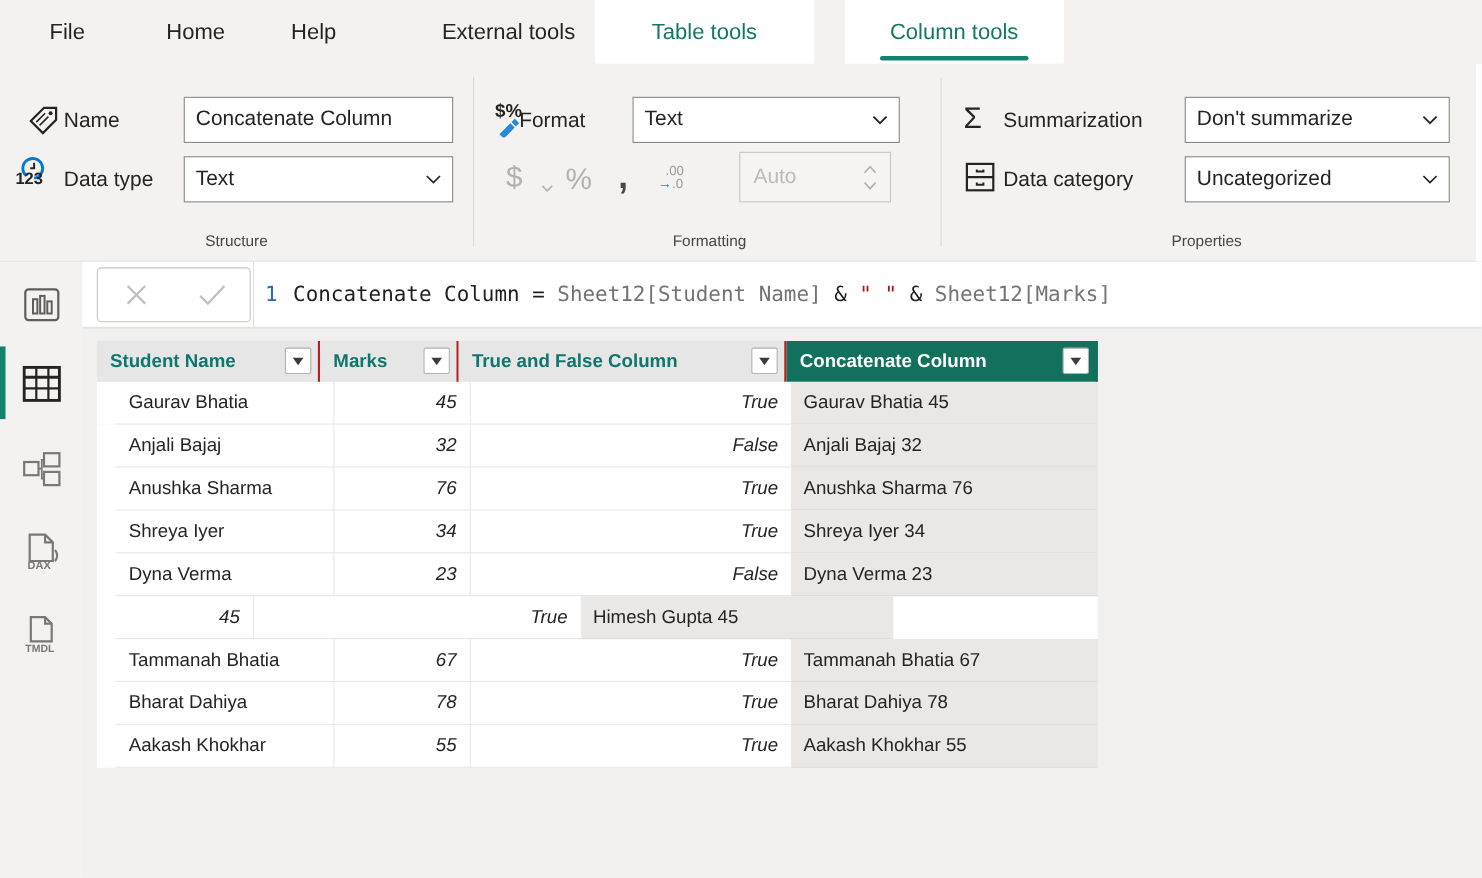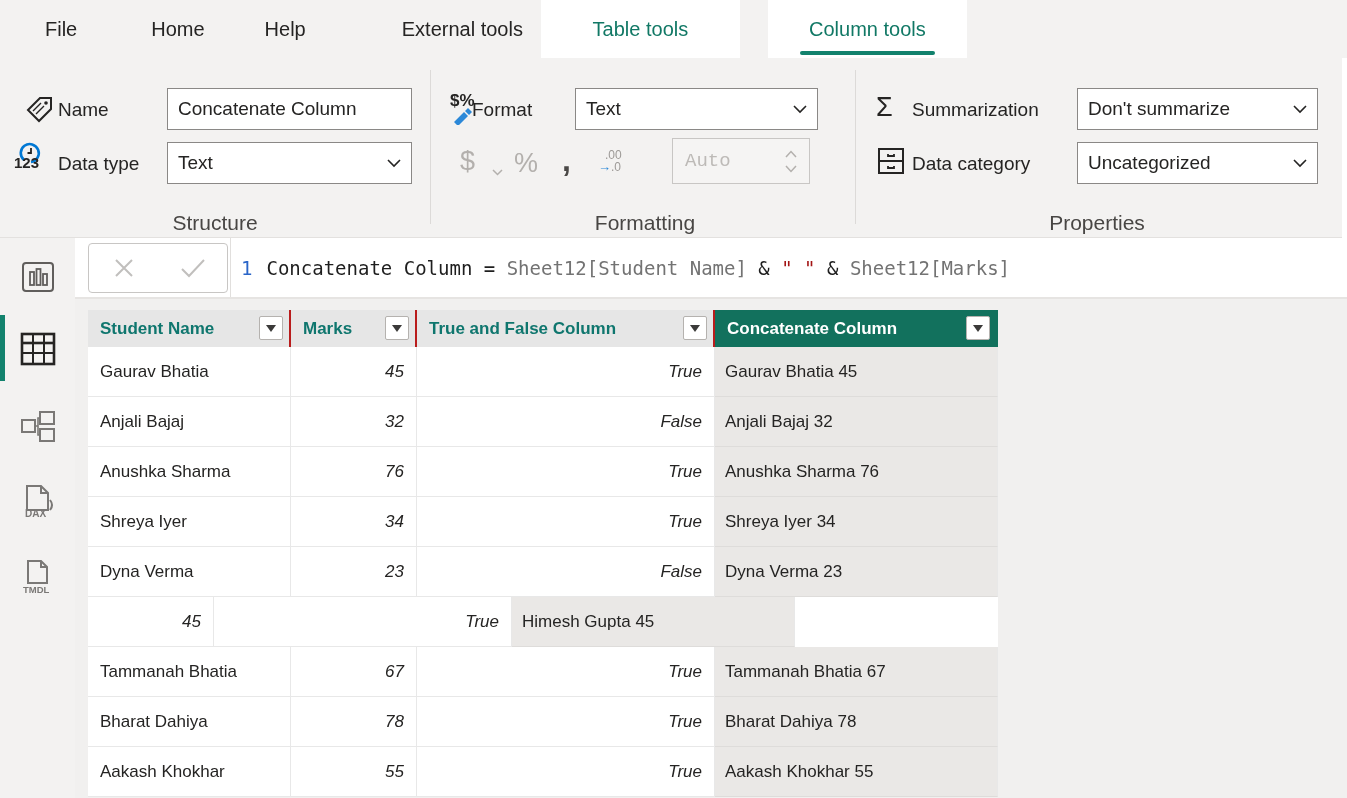--- a/index.html
+++ b/index.html
@@ -17,33 +17,33 @@
   .ctx-tab { margin-left:18px; background:#ffffff; color:#117865; font-size:20px;
     display:flex; align-items:center; justify-content:center; width:199px; position:relative; }
   .ctx-tab.second { margin-left:28px; }
   .ctx-tab.active::after { content:""; position:absolute; left:32px; right:32px; bottom:3px;
     height:4px; background:#12826d; border-radius:2px; }
 
   
   .ribbon { position:absolute; left:0; top:58px; width:1347px; height:180px;
     background:#f3f2f1; border-bottom:1px solid #e3e1df; }
   .ribbon .vdiv { position:absolute; top:12px; height:154px; width:1px; background:#dcdad8; }
-  .grp-label { position:absolute; top:153px; font-size:21px; color:#484644; text-align:center; }
+  .grp-label { position:absolute; top:153px; font-size:14px; color:#484644; text-align:center; }
   .rib-label { position:absolute; font-size:19px; color:#252423; }
   .rib-input, .rib-select { position:absolute; height:42px; background:#ffffff;
     border:1px solid #8a8886; font-size:19px; color:#252423;
     font-family:"Liberation Sans", sans-serif; padding:0 10px; }
   .rib-select { display:flex; align-items:center; justify-content:space-between; cursor:default; }
   .chev svg { display:block; }
   .fmt-btn { position:absolute; color:#b3b0ad; text-align:center; cursor:default; }
   .fmt-comma { color:#4a4846; font-weight:bold; }
   .dec-icon { font-size:12px; line-height:11px; color:#9d9a97; text-align:left; }
   .dec-icon .arrow { color:#2b88d8; font-size:13px; }
   .spinner { position:absolute; width:138px; height:46px; border:1px solid #c8c6c4;
-    background:#f5f4f3; display:flex; align-items:center;font-family:Liberation Mono, monospace; }
+    background:#f5f4f3; display:flex; align-items:center; }
   .spinner .spn-text { flex:1; padding-left:12px; font-size:19px; color:#bdbab7; }
   .spinner .spn-btns { width:30px; display:flex; flex-direction:column; align-items:center; gap:7px; padding-right:6px; }
 
   
   .workspace { position:absolute; left:0; top:238px; width:1347px; height:560px; }
   .sidebar { position:absolute; left:0; top:0; width:95px; height:560px;
     background:#f3f2f1; border-right:1px solid #e1dfdd; }
   .side-icon { position:absolute; left:19px; width:38px; height:38px;
     display:flex; align-items:center; justify-content:center; cursor:default; }
   .active-bar { position:absolute; left:0; top:77px; width:5px; height:66px; background:#12826d; }
@@ -66,21 +66,21 @@
   
   .grid { position:absolute; left:13px; top:11px; width:910px; }
   .hdr-row { display:flex; height:37px; }
   .hdr-cell { position:relative; background:#e6e6e6; border-right:2px solid #b91c1c;
     display:flex; align-items:center; font-size:17px; font-weight:bold; color:#0f766e;
     padding-left:12px; cursor:default; }
   .hdr-cell.selected { background:#12715d; color:#ffffff; border-right:2px solid #12715d; }
   .flt-btn { position:absolute; right:6px; top:6px; width:24px; height:24px;
     background:#ffffff; border:1px solid #b5b2af; border-radius:2px;
     display:flex; align-items:center; justify-content:center; cursor:default; }
-  .row { display:flex; height:50px; background:#ffffff; }
+  .row { display:flex; height:39px; background:#ffffff;padding-left:17px; }
   .cell { border-right:1px solid #e8e8e8; border-bottom:1px solid #e8e8e8;
     font-size:17px; color:#252423; display:flex; align-items:center;
     padding:0 12px; overflow:hidden; cursor:default; }
   .cell.num, .cell.bool { justify-content:flex-end; font-style:italic; }
   .cell.concat { background:#eae8e6; border-bottom:1px solid #dedcda; padding-left:10px; }
   .c0 { width:203px; } .c1 { width:126px; } .c2 { width:298px; } .c3 { width:283px; }
 
   .icon-stack { position:relative; }
   .digits123 { position:absolute; left:-2px; top:14px; font-size:15px; font-weight:bold; color:#252423; }
   .fmt-icon-txt { font-size:17px; font-weight:bold; color:#252423; }

